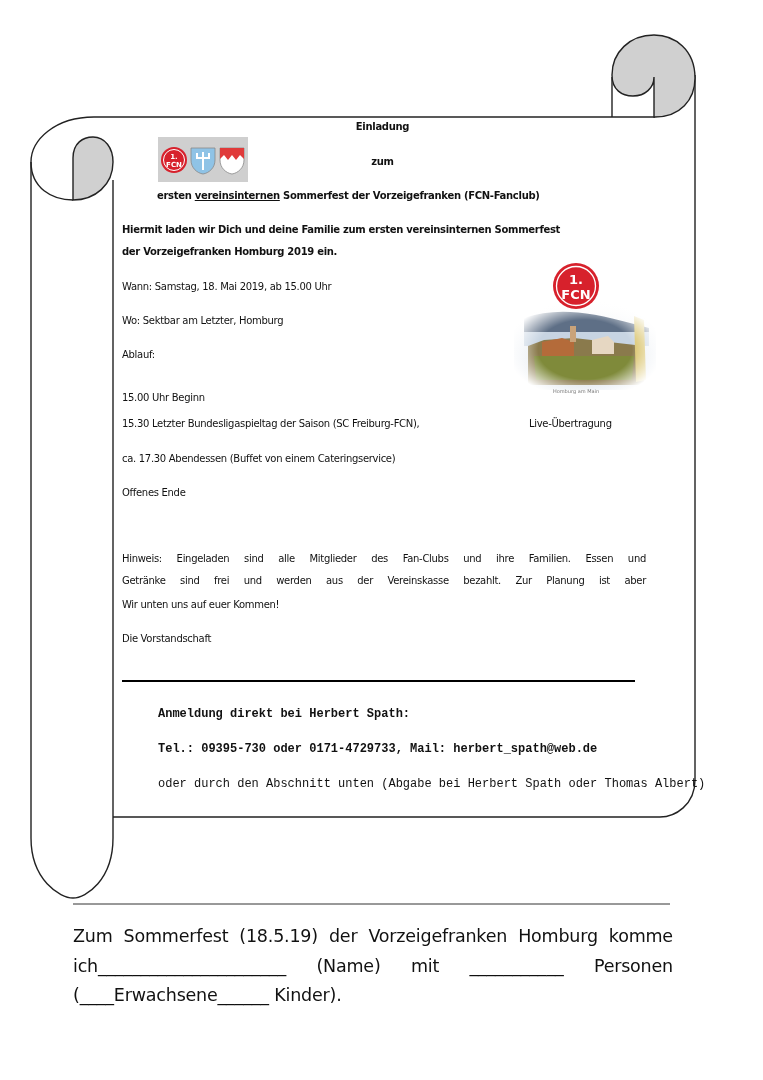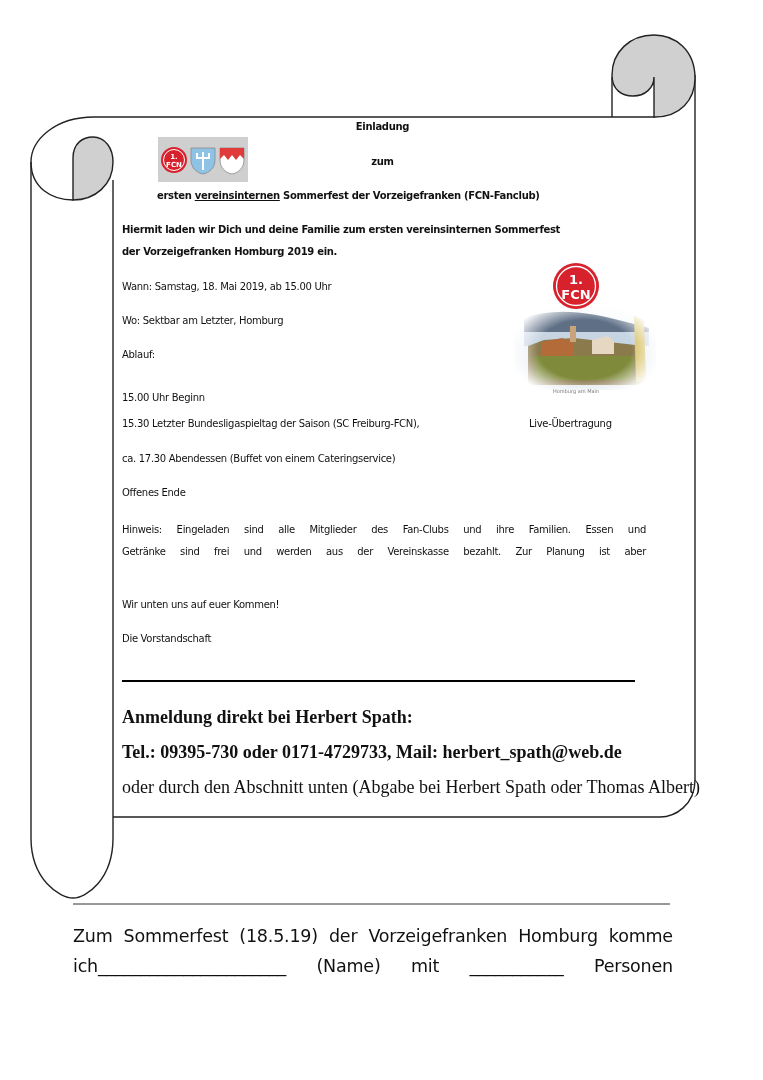--- a/index.html
+++ b/index.html
@@ -2,21 +2,21 @@
 <html><head>
 <meta charset="utf-8">
 <style>
   html, body { margin: 0; padding: 0; background: #ffffff; }
   body { width: 763px; height: 1080px; position: relative; overflow: hidden; font-family: "Liberation Sans", "DejaVu Sans", sans-serif; color: #111; }
   svg.scroll { position: absolute; left: 0; top: 0; }
   .abs { position: absolute; }
   .c { font-family: "DejaVu Sans", "Liberation Sans", sans-serif; font-size: 10px; letter-spacing: -0.3px; }
   .bold { font-weight: bold; }
   .center { text-align: center; }
-  .serif { font-family: Liberation Serif, serif; font-size: 18px; }
+  .serif { font-family: Liberation Mono, monospace; font-size: 12px; margin-left: 36px; }
   .body-line { left: 122px; }
   .hinweis { left: 122px; width: 524px; text-align: justify; line-height: 22px; }
   .footer-text { font-family: "DejaVu Sans", "Liberation Sans", sans-serif; font-size: 17.5px; letter-spacing: -0.2px; left: 73px; width: 600px; line-height: 29.5px; text-align: justify; }
   .footer-text .row { display: flex; justify-content: space-between; }
   .logo-strip { left: 158px; top: 137px; width: 90px; height: 45px; background: #cfcfcf; display: flex; align-items: center; justify-content: center; gap: 1px; }
   .logo-img { left: 514px; top: 260px; width: 142px; height: 140px; }
   u { text-decoration: underline; }
 </style>
 </head>
 <body>
@@ -103,21 +103,21 @@
     <rect x="0" y="40" width="142" height="90" fill="url(#fade)"></rect>
     <circle cx="62" cy="26" r="23" fill="#d7212c"></circle>
     <circle cx="62" cy="26" r="19.5" fill="none" stroke="#fff" stroke-width="1.3"></circle>
     <text x="62" y="24" font-size="13" font-weight="bold" fill="#fff" text-anchor="middle" font-family="DejaVu Sans, sans-serif">1.</text>
     <text x="62" y="39" font-size="13" font-weight="bold" fill="#fff" text-anchor="middle" font-family="DejaVu Sans, sans-serif">FCN</text>
     <text x="62" y="133" font-size="5" fill="#777" text-anchor="middle" font-family="DejaVu Sans, sans-serif">Homburg am Main</text>
   </svg>
 </div>
 
 <div class="abs c hinweis" style="top:519px;">
-  <div style="text-align-last:justify;">Hinweis: Eingeladen sind alle Mitglieder des Fan-Clubs und ihre Familien. Essen und</div>
+  <div style="text-align-last:justify;margin-top:29px;">Hinweis: Eingeladen sind alle Mitglieder des Fan-Clubs und ihre Familien. Essen und</div>
   <div style="text-align-last:justify;">Getränke sind frei und werden aus der Vereinskasse bezahlt. Zur Planung ist aber</div>
 </div>
 
 <div class="abs c body-line" style="top:599px;">Wir unten uns auf euer Kommen!</div>
 <div class="abs c body-line" style="top:633px;">Die Vorstandschaft</div>
 
 <div class="abs serif bold body-line" style="top:707px;">Anmeldung direkt bei Herbert Spath:</div>
 <div class="abs serif bold body-line" style="top:742px;">Tel.: 09395-730 oder 0171-4729733, Mail: herbert_spath@web.de</div>
 <div class="abs serif body-line" style="top:777px;">oder durch den Abschnitt unten (Abgabe bei Herbert Spath oder Thomas Albert)</div>
 
@@ -131,13 +131,14 @@
     <span>Homburg</span>
     <span>komme</span>
   </div>
   <div class="row">
     <span>ich______________________</span>
     <span>(Name)</span>
     <span>mit</span>
     <span>___________</span>
     <span>Personen</span>
   </div>
+  <div>(____Erwachsene______ Kinder).</div>
 </div>
 
 </body></html>

